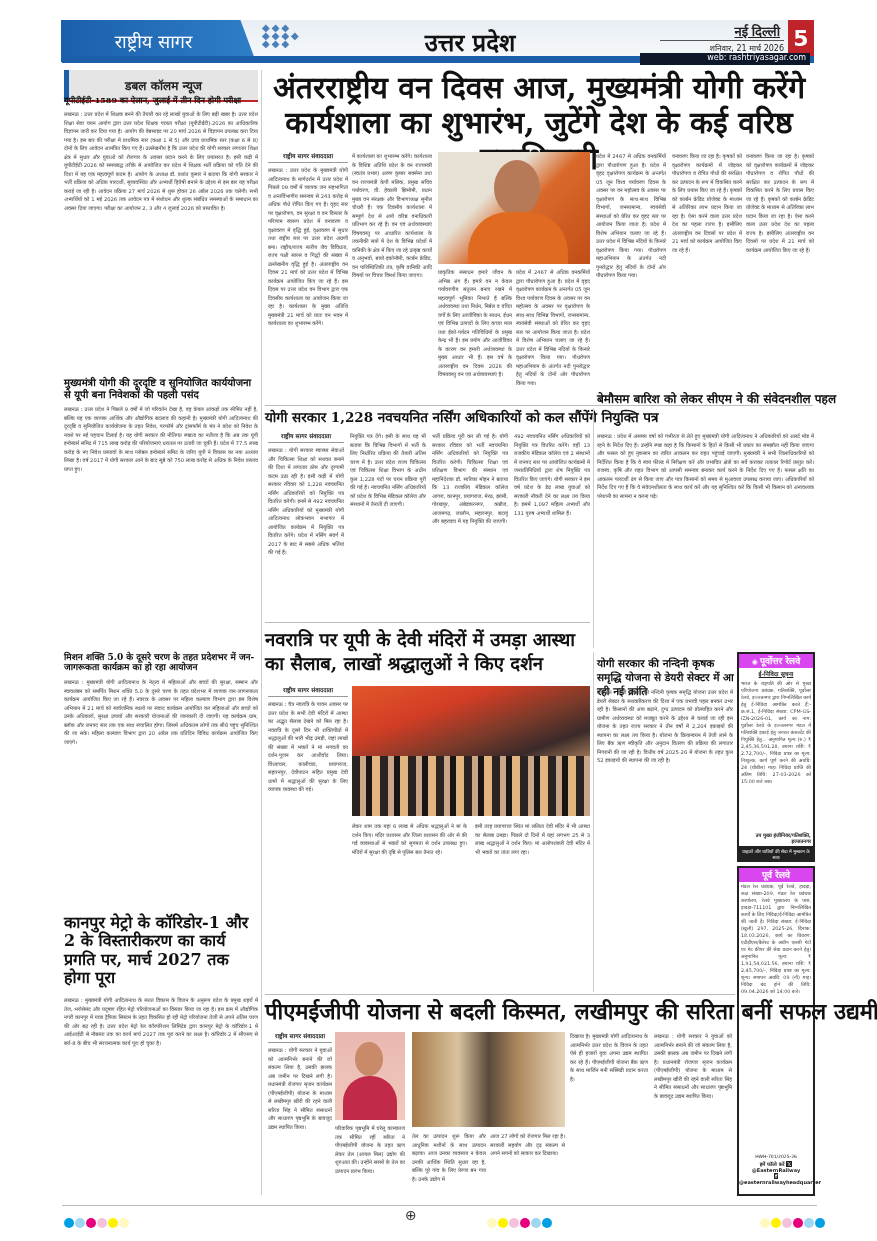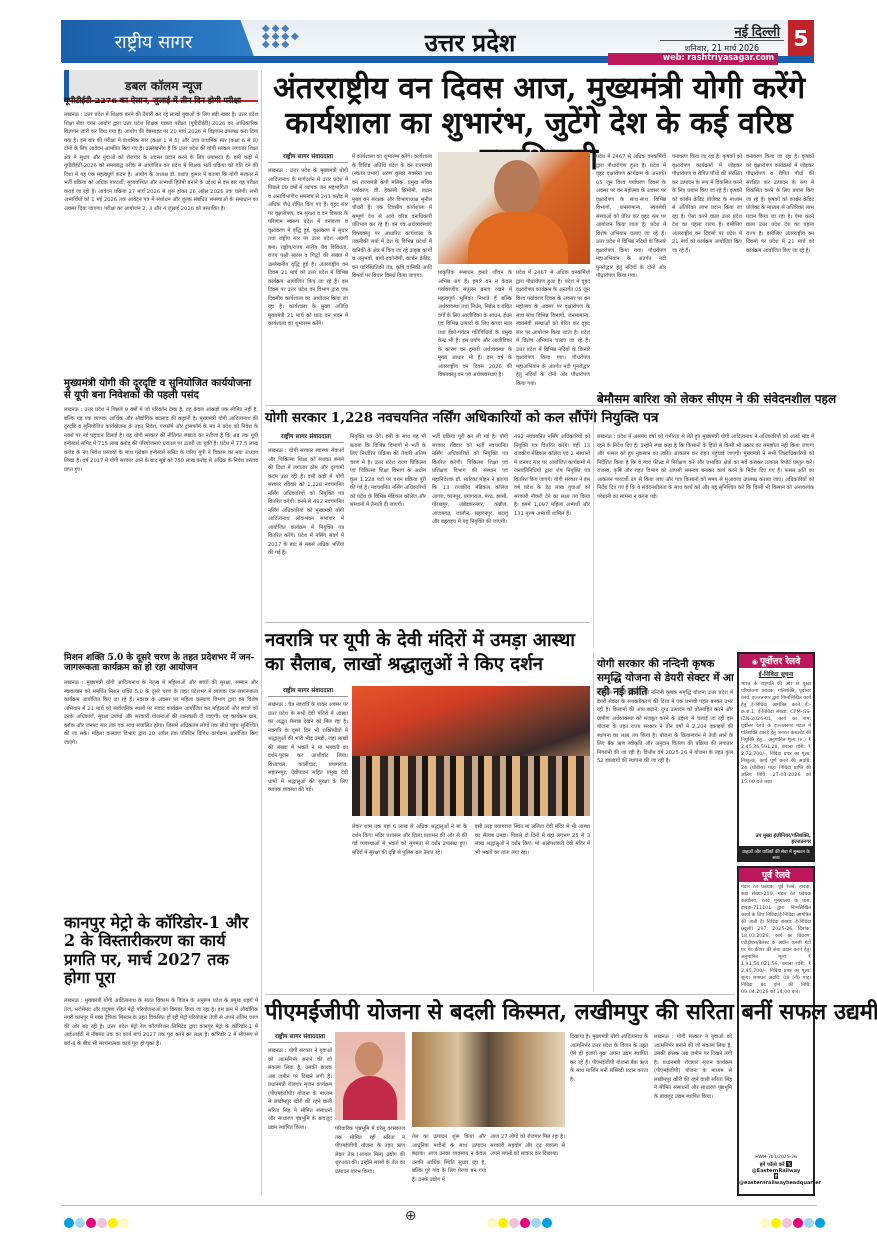--- a/index.html
+++ b/index.html
@@ -3,52 +3,52 @@
 <meta charset="utf-8">
 <style>
 *{box-sizing:border-box;margin:0;padding:0}
 body{width:877px;height:1241px;background:#fff;position:relative;overflow:hidden;font-family:"DejaVu Sans",sans-serif;color:#222}
 .abs{position:absolute}
 .masthead{left:62px;top:20px;width:752px;height:42px;background:linear-gradient(#e8eef4,#f7f9fb);}
 .mh-logo{left:61px;top:20px;width:195px;height:42px;background:linear-gradient(90deg,#1b5faa,#2f7ec8);clip-path:polygon(0 0,92% 0,100% 100%,0 100%);color:#fff;font-family:"DejaVu Serif",serif;font-weight:normal;font-size:18px;display:flex;align-items:center;justify-content:center;padding-right:10px}
 .mh-dots{left:262px;top:24px;width:40px;height:24px;color:#4a7fb8;font-size:10px;letter-spacing:2px;line-height:8px}
 .mh-section{left:300px;top:20px;width:340px;height:42px;display:flex;align-items:center;justify-content:center;font-weight:bold;font-size:24px;color:#111;font-family:"DejaVu Serif",serif}
 .mh-city{left:690px;top:22px;width:90px;text-align:right;font-weight:bold;font-size:13px;text-decoration:underline;font-family:Liberation Sans, sans-serif}
-.mh-date{left:660px;top:40px;width:124px;text-align:center;font-size:8px;border-top:1px solid #555;padding-top:1px}
+.mh-date{left:660px;top:40px;width:124px;text-align:right;font-size:8px;border-top:1px solid #555;padding-top:1px}
 .mh-page{left:788px;top:20px;width:26px;height:36px;background:#c0242b;color:#fff;font-weight:bold;font-size:22px;display:flex;align-items:center;justify-content:center}
 .mh-bar{left:62px;top:56px;width:752px;height:7px;background:#1b5faa}
-.mh-web{left:608px;top:53px;width:170px;height:12px;background:#be185d;color:#fff;font-size:8px;font-weight:bold;text-align:right;padding-right:4px}
+.mh-web{left:640px;top:53px;width:170px;height:12px;background:#0f172a;color:#fff;font-size:8px;font-weight:normal;text-align:right;padding-right:4px}
 .dc-head{left:64px;top:70px;width:194px;height:32px;background:#e5e5e5;border-left:5px solid #1b5faa;border-bottom:2px solid #c0242b;font-weight:bold;font-size:12px;display:flex;align-items:center;justify-content:center;font-family:"DejaVu Serif",serif}
 .lh{font-weight:bold;font-family:"DejaVu Serif",serif;color:#111;line-height:1.15}
 .body{font-size:5.2px;line-height:8.5px;color:#444;text-align:justify;overflow:hidden}
 .byline{font-size:6px;font-weight:bold;border-bottom:1px solid #999;padding-bottom:2px;text-align:center}
 .photo{background:#a66;overflow:hidden}
 .box{border:2px solid #222;background:#fff}
-.boxhead{background:#be185d;color:#fff;font-weight:bold;text-align:center;font-size:9px;height:14px;line-height:14px}
+.boxhead{background:#d946ef;color:#fff;font-weight:bold;text-align:center;font-size:9px;height:14px;line-height:14px}
 .regmark{font-size:14px;color:#333}
 .cdot{display:inline-block;width:10px;height:10px;border-radius:50%;margin-right:1px}
 .rule{background:#bbb;height:1px}
 .vr{background:#ccc;width:1px}
 </style>
 </head>
 <body>
 
 <div class="abs masthead"></div>
 <div class="abs mh-logo">राष्ट्रीय सागर</div>
 <div class="abs mh-dots">◆◆◆<br>◆◆◆◆<br>◆◆◆</div>
 <div class="abs mh-section">उत्तर प्रदेश</div>
 <div class="abs mh-city">नई दिल्ली</div>
 <div class="abs mh-date">शनिवार, 21 मार्च 2026</div>
 <div class="abs mh-page">5</div>
 <div class="abs mh-bar"></div>
 <div class="abs mh-web">web: rashtriyasagar.com</div>
 
 <div class="abs dc-head">डबल कॉलम न्यूज</div>
 
-<div class="abs lh" style="left:64px;top:96px;width:194px;font-size:8px">यूपीटीईटी-2276 का ऐलान, जुलाई में तीन दिन होगी परीक्षा</div>
+<div class="abs lh" style="left:64px;top:96px;width:194px;font-size:8px">यूपीटीईटी-1589 का ऐलान, जुलाई में तीन दिन होगी परीक्षा</div>
 <div class="abs body" style="left:64px;top:110px;width:194px;height:262px">लखनऊ : उत्तर प्रदेश में शिक्षक बनने की तैयारी कर रहे लाखों युवाओं के लिए बड़ी खबर है। उत्तर प्रदेश शिक्षा सेवा चयन आयोग द्वारा उत्तर प्रदेश शिक्षक पात्रता परीक्षा (यूपीटीईटी)-2026 का आधिकारिक विज्ञापन जारी कर दिया गया है। आयोग की वेबसाइट पर 20 मार्च 2026 से विज्ञापन उपलब्ध करा दिया गया है। इस बार की परीक्षा में प्राथमिक स्तर (कक्षा 1 से 5) और उच्च प्राथमिक स्तर (कक्षा 6 से 8) दोनों के लिए आवेदन आमंत्रित किए गए हैं। उल्लेखनीय है कि उत्तर प्रदेश की योगी सरकार लगातार शिक्षा क्षेत्र में सुधार और युवाओं को रोजगार के अवसर प्रदान करने के लिए प्रयासरत है। इसी कड़ी में यूपीटीईटी-2026 को समयबद्ध तरीके से आयोजित कर प्रदेश में शिक्षक भर्ती प्रक्रिया को गति देने की दिशा में यह एक महत्वपूर्ण कदम है। आयोग के अध्यक्ष डॉ. प्रशांत कुमार ने बताया कि योगी सरकार ने भर्ती प्रक्रिया को अधिक पारदर्शी, सुव्यवस्थित और अभ्यर्थी हितैषी बनाने के उद्देश्य से इस बार यह परीक्षा कराई जा रही है। आवेदन प्रक्रिया 27 मार्च 2026 से शुरू होकर 26 अप्रैल 2026 तक चलेगी। सभी अभ्यर्थियों को 1 मई 2026 तक आवेदन पत्र में संशोधन और शुल्क संबंधित समस्याओं के समाधान का अवसर दिया जाएगा। परीक्षा का आयोजन 2, 3 और 4 जुलाई 2026 को प्रस्तावित है।</div>
 
 <div class="abs lh" style="left:64px;top:377px;width:194px;font-size:10px">मुख्यमंत्री योगी की दूरदृष्टि व सुनियोजित कार्ययोजना से यूपी बना निवेशकों की पहली पसंद</div>
 <div class="abs body" style="left:64px;top:405px;width:194px;height:242px">लखनऊ : उत्तर प्रदेश ने पिछले 9 वर्षों में जो परिवर्तन देखा है, वह केवल आंकड़ों तक सीमित नहीं है, बल्कि यह एक व्यापक आर्थिक और औद्योगिक बदलाव की कहानी है। मुख्यमंत्री योगी आदित्यनाथ की दूरदृष्टि व सुनियोजित कार्ययोजना के तहत निवेश, परफॉर्म और ट्रांसफॉर्म के मंत्र ने प्रदेश को निवेश के नक्शे पर नई पहचान दिलाई है। यह योगी सरकार की नीतिगत स्पष्टता का नतीजा है कि अब तक यूपी इन्वेस्टर्स समिट में 715 लाख करोड़ की परियोजनाएं धरातल पर उतारी जा चुकी हैं। प्रदेश में 77.5 लाख करोड़ के नए निवेश प्रस्तावों के साथ ग्लोबल इन्वेस्टर्स समिट के जरिए यूपी ने विकास का नया अध्याय लिखा है। वर्ष 2017 में योगी सरकार आने के बाद सूबे को 750 लाख करोड़ से अधिक के निवेश प्रस्ताव प्राप्त हुए।</div>
 
 <div class="abs lh" style="left:64px;top:652px;width:194px;font-size:9px">मिशन शक्ति 5.0 के दूसरे चरण के तहत प्रदेशभर में जन-जागरूकता कार्यक्रम का हो रहा आयोजन</div>
 <div class="abs body" style="left:64px;top:678px;width:194px;height:286px">लखनऊ : मुख्यमंत्री योगी आदित्यनाथ के नेतृत्व में महिलाओं और बच्चों की सुरक्षा, सम्मान और स्वावलंबन को समर्पित मिशन शक्ति 5.0 के दूसरे चरण के तहत प्रदेशभर में व्यापक जन-जागरूकता कार्यक्रम आयोजित किए जा रहे हैं। नवरात्र के अवसर पर महिला कल्याण विभाग द्वारा इस विशेष अभियान में 21 मार्च को सार्वजनिक स्थलों पर संवाद कार्यक्रम आयोजित कर महिलाओं और बच्चों को उनके अधिकारों, सुरक्षा उपायों और सरकारी योजनाओं की जानकारी दी जाएगी। यह कार्यक्रम ग्राम, ब्लॉक और जनपद स्तर तक एक साथ संचालित होगा। जिसमें अधिकतम लोगों तक सीधे पहुंच सुनिश्चित की जा सके। महिला कल्याण विभाग द्वारा 20 अप्रैल तक प्रतिदिन विविध कार्यक्रम आयोजित किए जाएंगे।</div>
 
 <div class="abs lh" style="left:64px;top:914px;width:194px;font-size:16px">कानपुर मेट्रो के कॉरिडोर-1 और 2 के विस्तारीकरण का कार्य प्रगति पर, मार्च 2027 तक होगा पूरा</div>
 <div class="abs body" style="left:64px;top:996px;width:194px;height:196px">लखनऊ : मुख्यमंत्री योगी आदित्यनाथ के सतत विकास के विजन के अनुरूप प्रदेश के प्रमुख शहरों में तेज, भरोसेमंद और प्रदूषण रहित मेट्रो परियोजनाओं का विस्तार किया जा रहा है। इस क्रम में औद्योगिक नगरी कानपुर में यात्रा ट्रैफिक सिस्टम के तहत विकसित हो रही मेट्रो परियोजना तेजी से अपने अंतिम चरण की ओर बढ़ रही है। उत्तर प्रदेश मेट्रो रेल कॉरपोरेशन लिमिटेड द्वारा कानपुर मेट्रो के कॉरिडोर-1 में आईआईटी से नौबस्ता तक का कार्य मार्च 2027 तक पूरा करने का लक्ष्य है। कॉरिडोर-2 में सीएसए से बर्रा-8 के बीच भी संरचनात्मक कार्य पूरा हो चुका है।</div>

